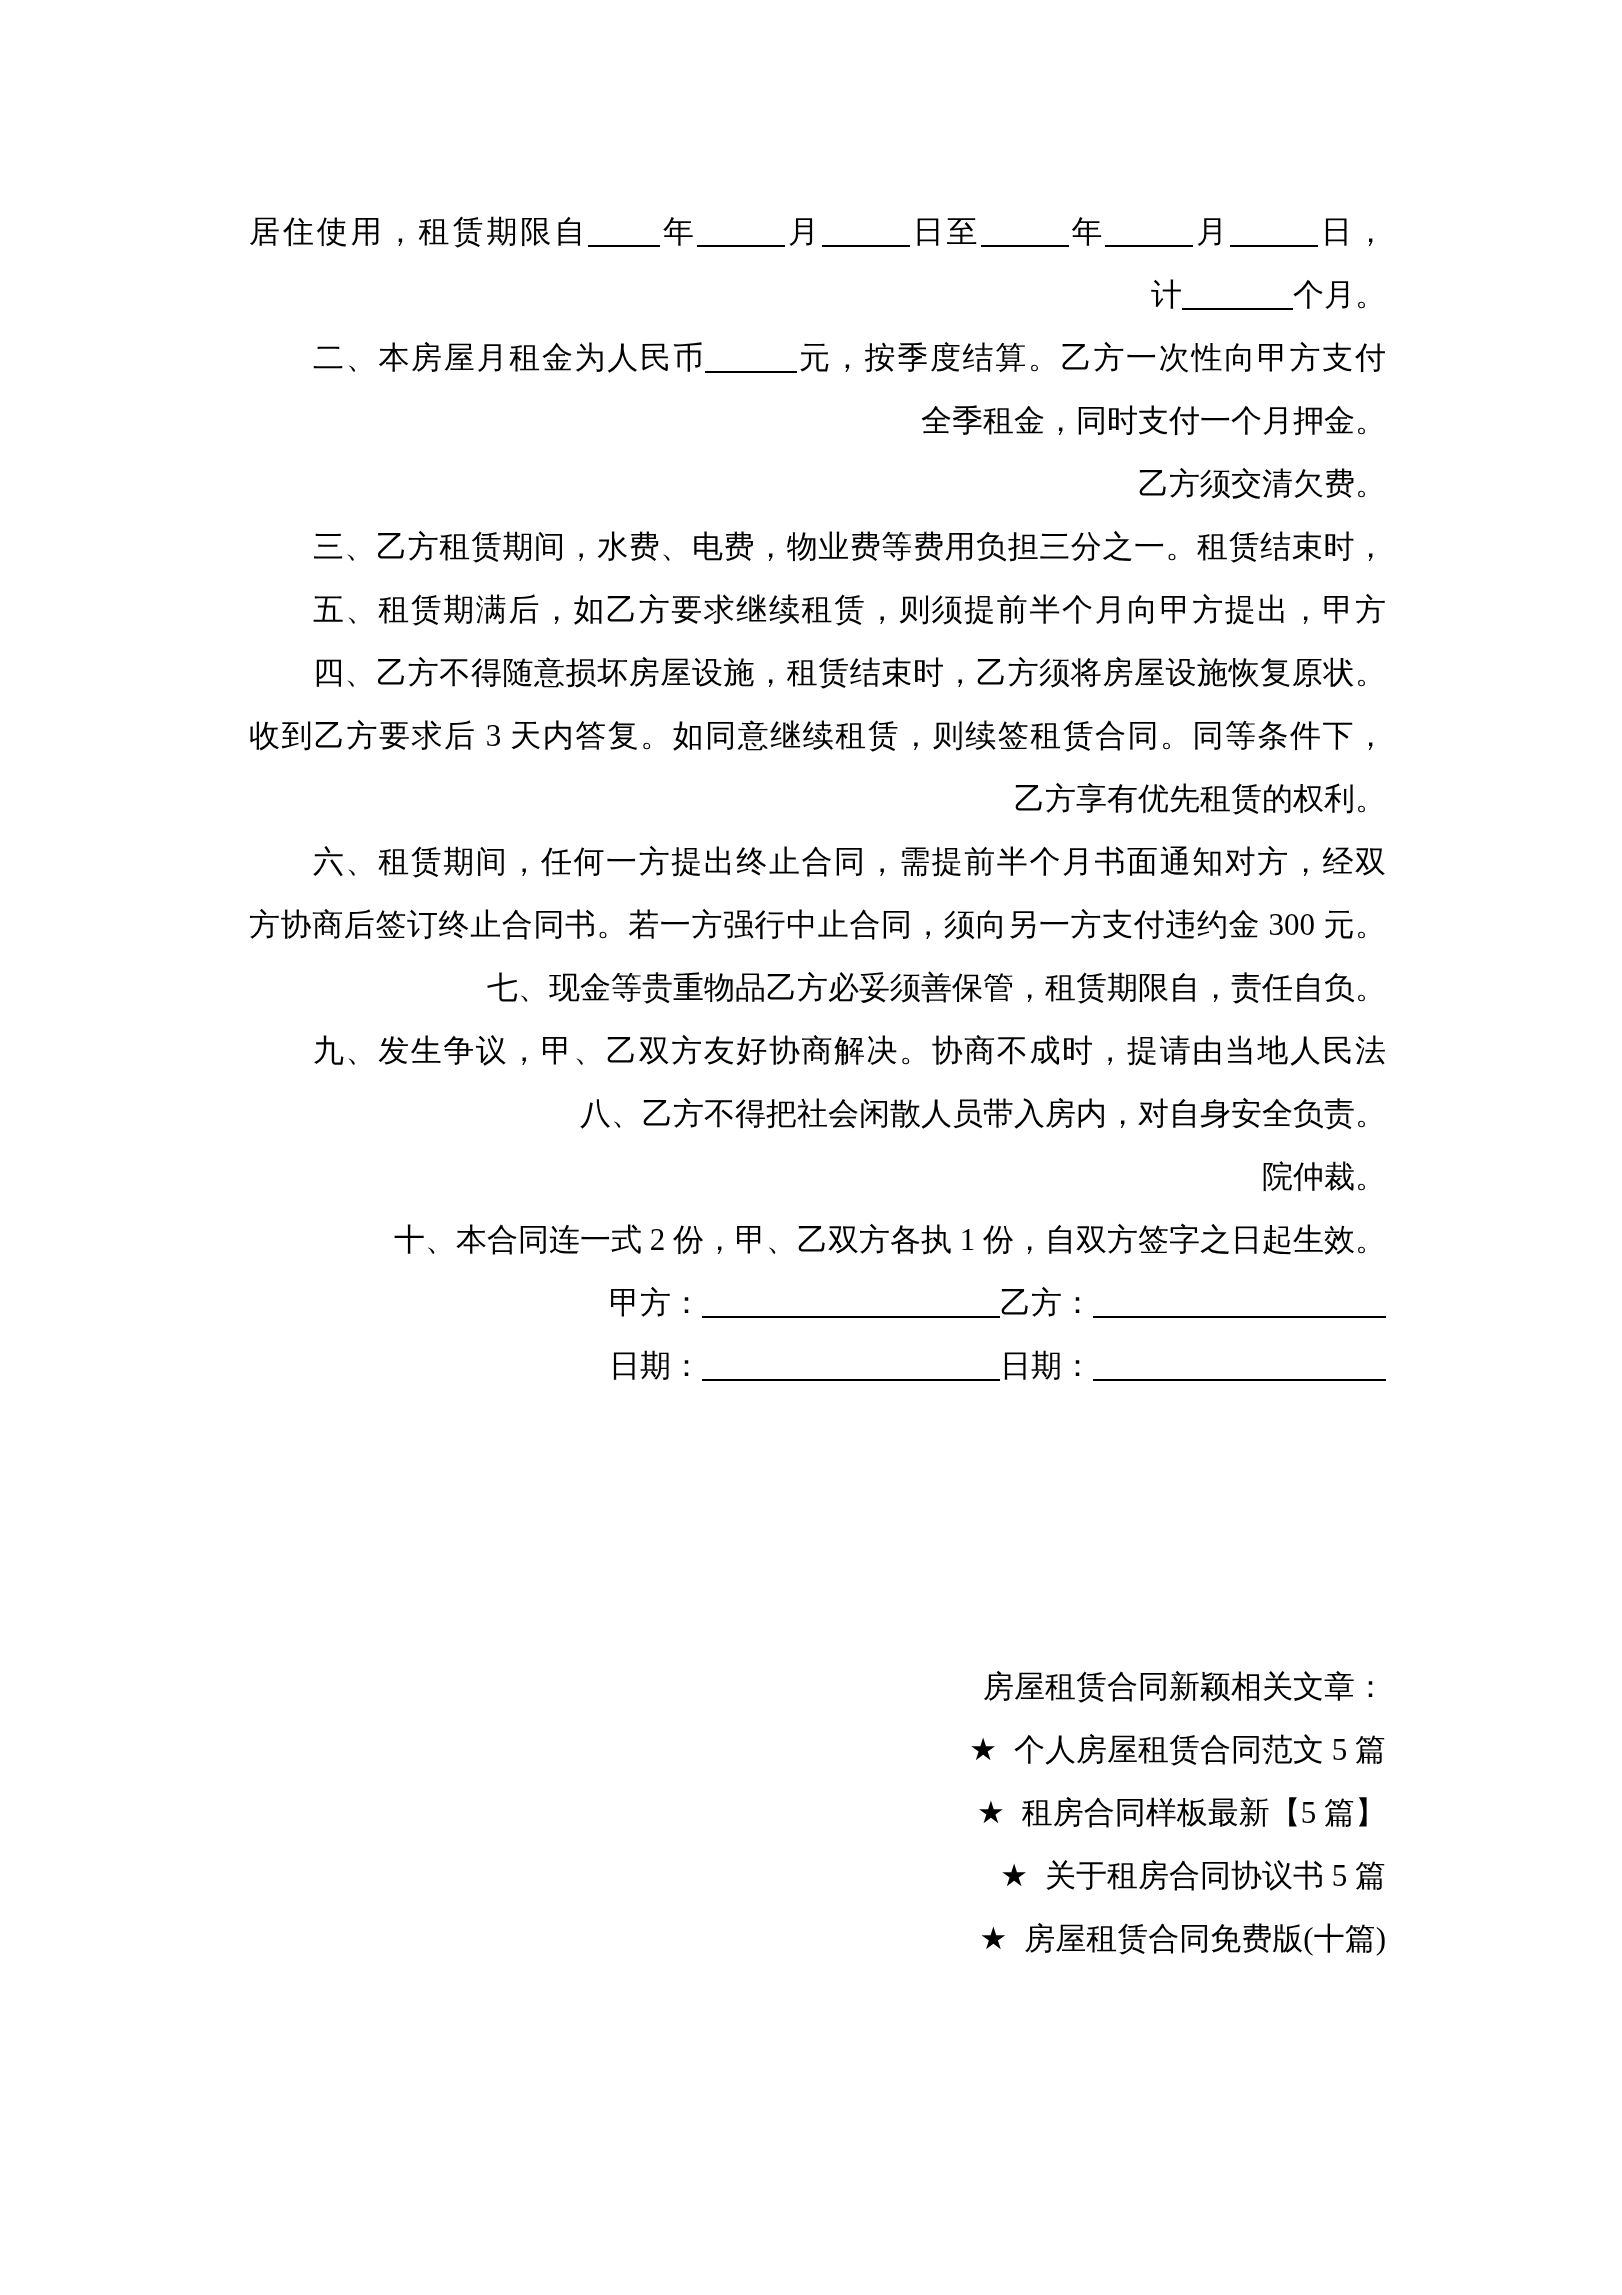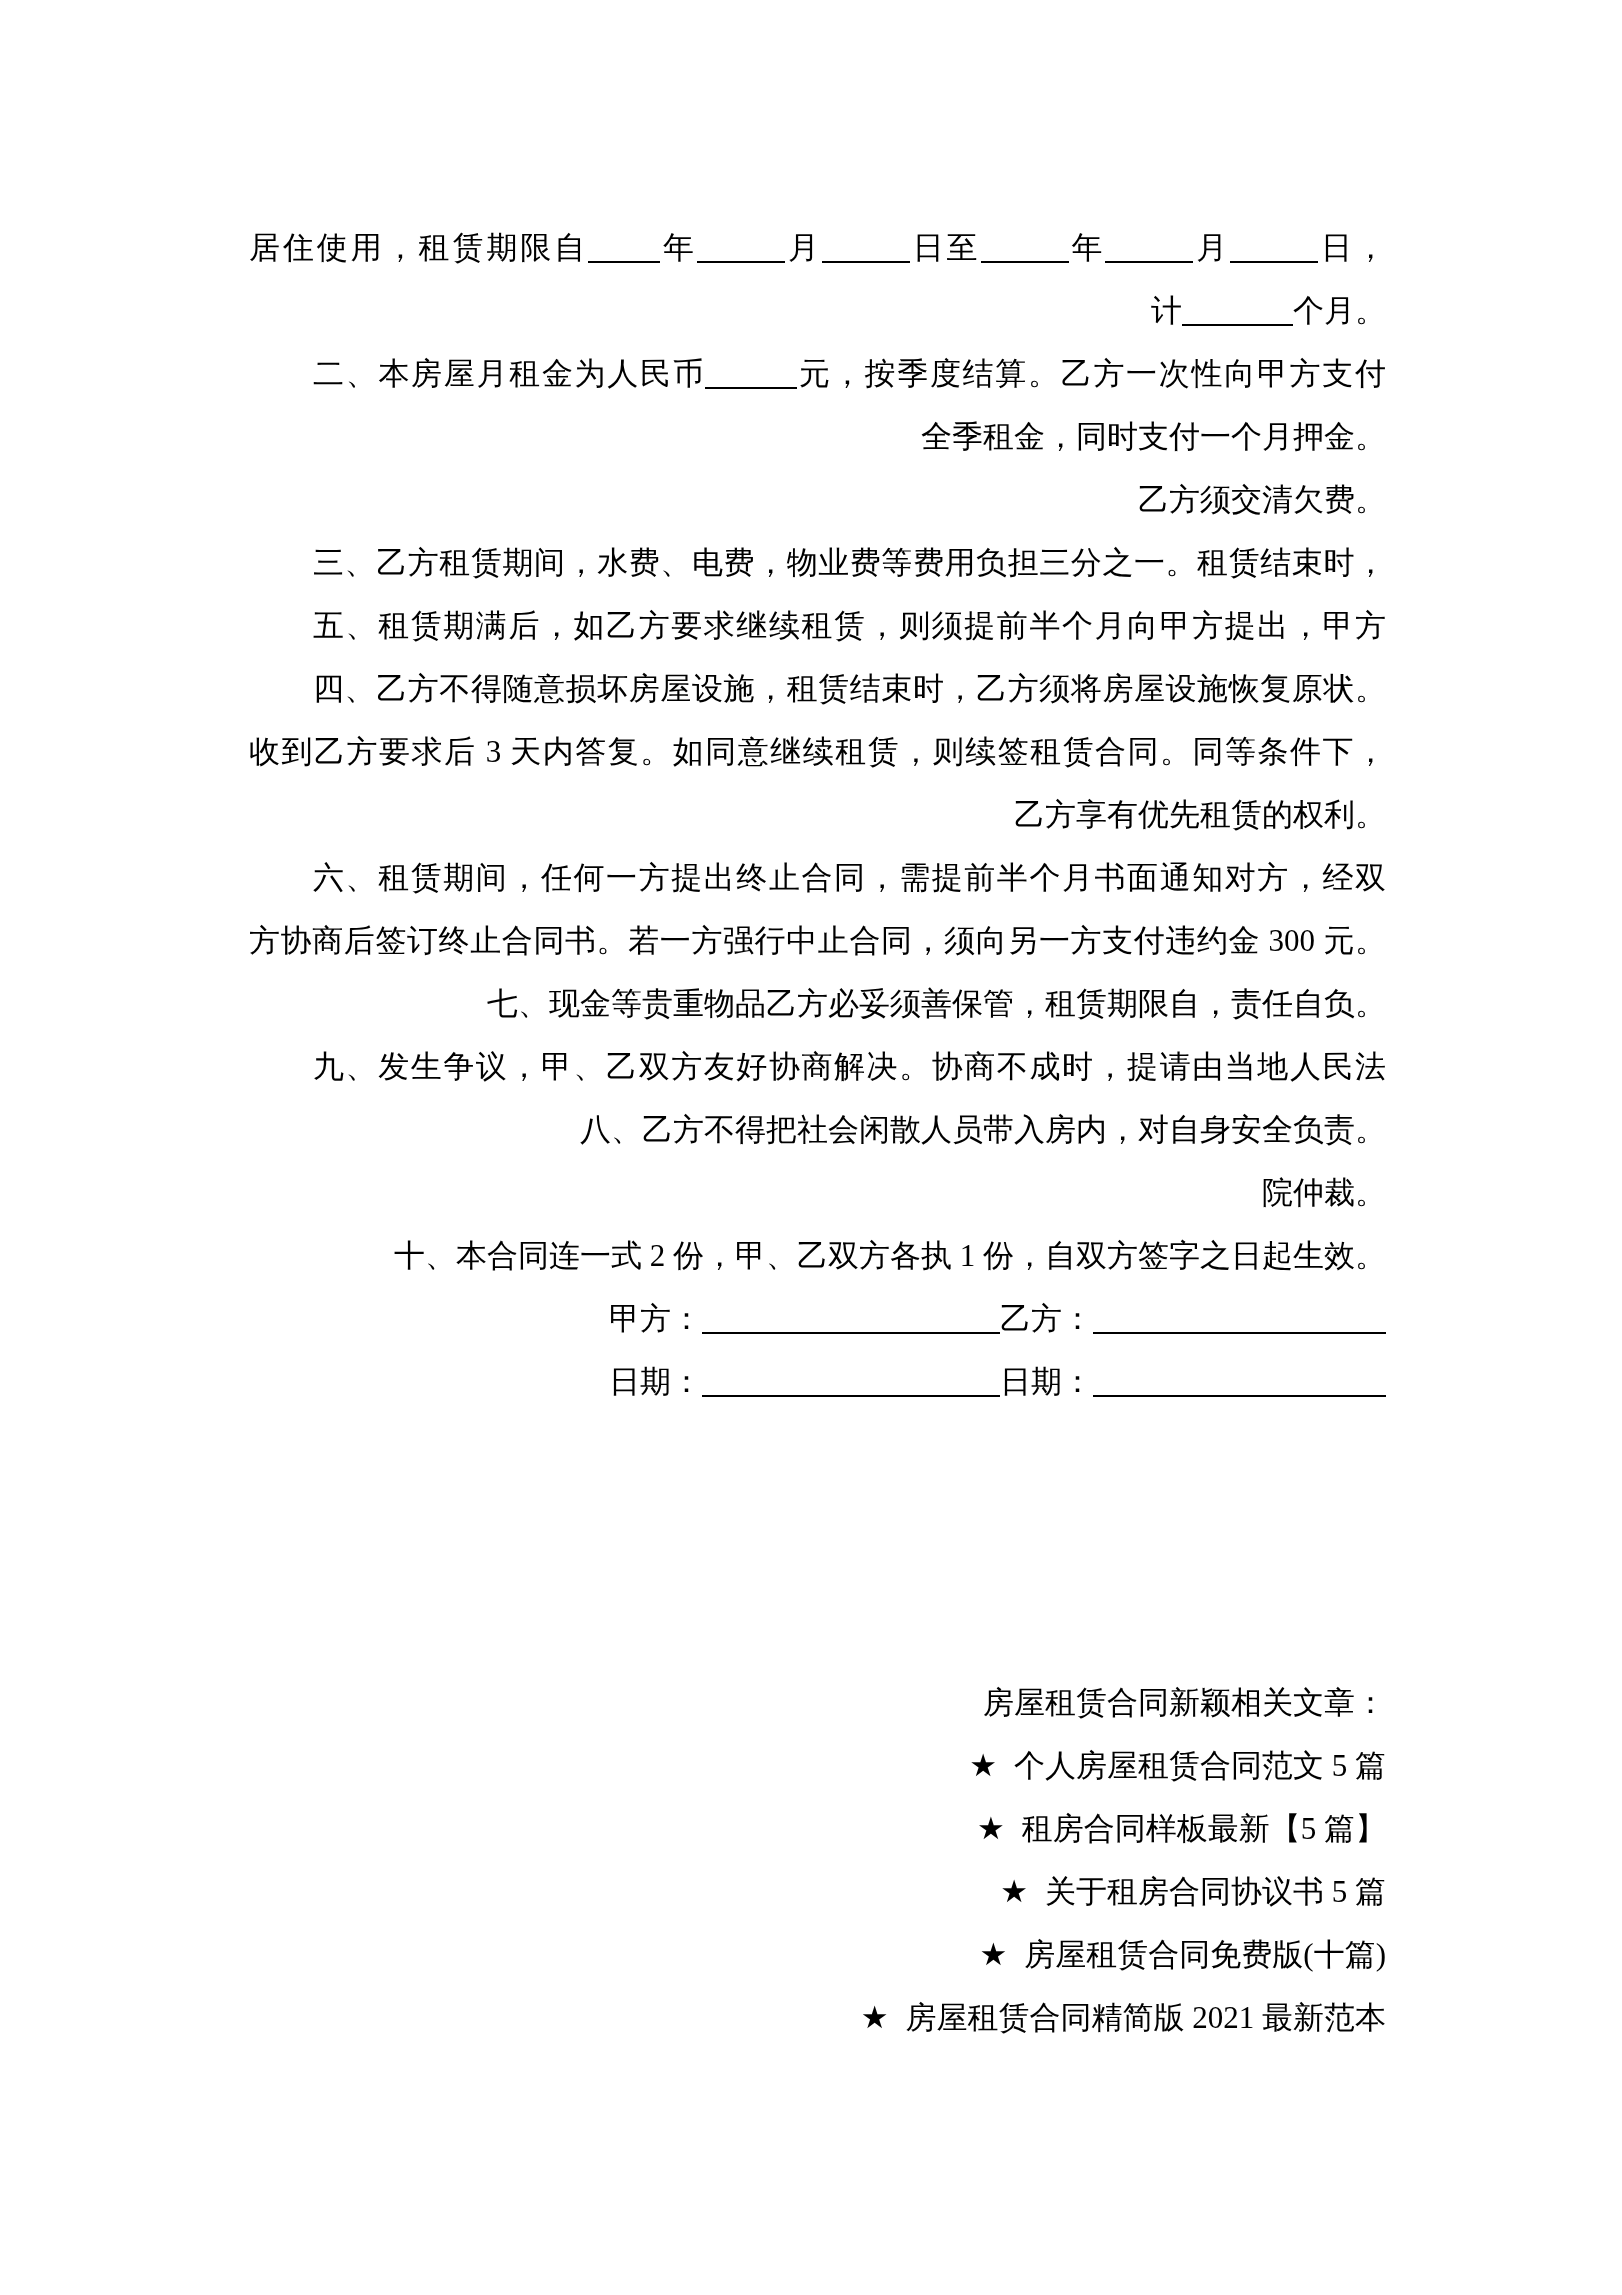--- a/index.html
+++ b/index.html
@@ -12,21 +12,20 @@
     width: 1623px;
     height: 2295px;
     background: #ffffff;
     color: #000000;
     font-family: "Liberation Serif", "DejaVu Serif", serif;
     font-size: 31px;
     overflow: hidden;
   }
   .content {
     padding: 200px 237px 0 249px;
-    margin-top: 16px;
   }
   .line {
     height: 63px;
     line-height: 63px;
     white-space: normal;
     text-align: right;
   }
   .line.indent {
     padding-left: 64px;
   }
@@ -79,19 +78,18 @@
 
     <div class="section-gap"></div>
 
     <div class="related">
       <div class="line indent">房屋租赁合同新颖相关文章：</div>
       <div id="related-items">
           <div class="line indent"><span class="star">★</span><span>个人房屋租赁合同范文 5 篇</span></div>
           <div class="line indent"><span class="star">★</span><span>租房合同样板最新【5 篇】</span></div>
           <div class="line indent"><span class="star">★</span><span>关于租房合同协议书 5 篇</span></div>
           <div class="line indent"><span class="star">★</span><span>房屋租赁合同免费版(十篇)</span></div>
-          <div class="line indent"><span class="star">★</span><span>房屋租赁合同精简版 2021 最新范本</span></div>
         </div>
     </div>
 
   </div>
 </div>
 
 
 </body></html>

